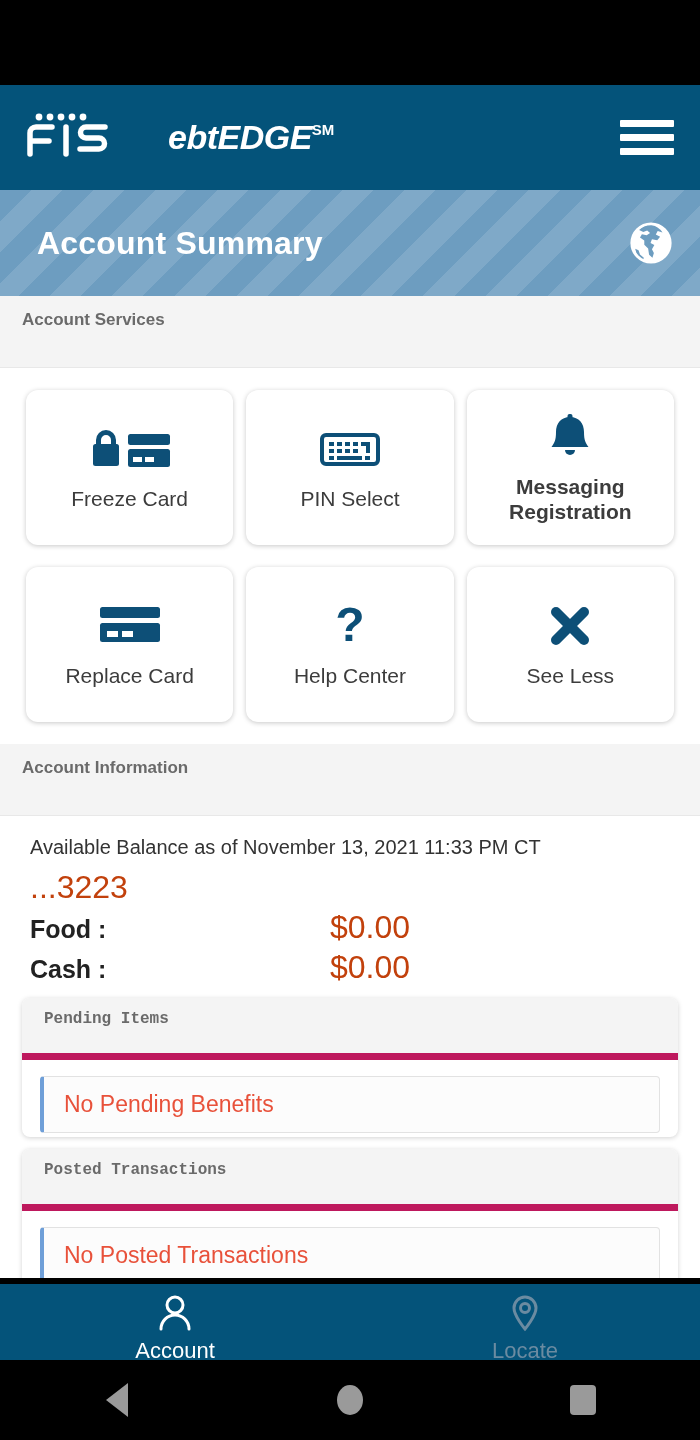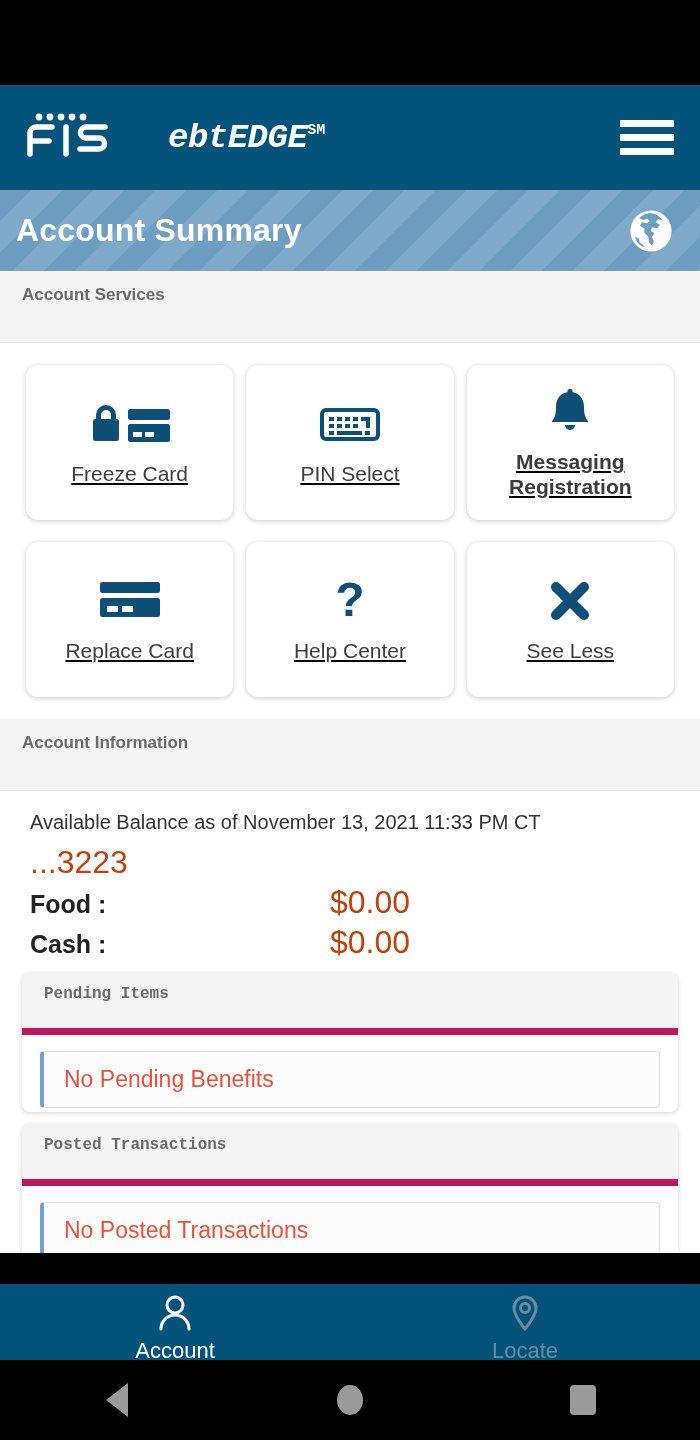--- a/index.html
+++ b/index.html
@@ -13,54 +13,54 @@
 
   
   .status-bar { height: 85px; background: #000; }
 
   
   .app-header {
     height: 105px; background: #04537a;
     display: flex; align-items: center; justify-content: space-between;
     padding: 0 26px 0 22px;
   }
-  .brand { display: flex; align-items: center; gap: 14px; font-family: Liberation Mono, monospace; }
+  .brand { display: flex; align-items: center; gap: 14px; }
   .fis-logo { position: relative; width: 132px; height: 56px; }
   .hamburger { display: flex; flex-direction: column; gap: 7px; width: 54px; cursor: pointer; }
   .hamburger span { display: block; height: 7px; background: #fff; border-radius: 1px; }
 
   
   .title-bar {
-    position: relative; height: 81px; overflow: hidden;
+    position: relative; height: 106px; overflow: hidden;
     background:
       repeating-linear-gradient(135deg,
         #6d9dc0 0px, #6d9dc0 22px,
         #7fa9c8 22px, #7fa9c8 44px);
     display: flex; align-items: center; justify-content: space-between;
-    padding: 0 26px 0 16px;
+    padding: 0 26px 0 37px;
   }
   .title-bar h1 {
     font-size: 32px; font-weight: bold; color: #fff; letter-spacing: 0.2px;
   }
   .globe { width: 46px; height: 46px; }
 
   
   .page { position: relative; background: #fff; height: 982px; overflow: hidden; }
 
   .section-band {
     background: #f4f4f4;
     border-bottom: 1px solid #e8e8e8;
     padding: 14px 22px 0 22px;
     height: 72px;
     font-weight: bold;
   }
   .section-band .label { font-size: 17px; color: #6a6a6a; }
 
   
-  .tile-wrap { padding: 22px 26px 0 26px; background: #fff; text-decoration: underline; }
+  .tile-wrap { padding: 22px 26px 0 26px; background: #fff; }
   .tile-row { display: flex; gap: 13px; margin-bottom: 22px; }
   .tile {
     flex: 1; background: #fff; border-radius: 12px;
     box-shadow: 0 1px 5px rgba(0,0,0,0.22);
     height: 155px;
     display: flex; flex-direction: column; align-items: center; justify-content: center;
     gap: 12px; cursor: pointer;
   }
   .tile .ico { height: 52px; display: flex; align-items: center; justify-content: center; }
   .tile .tlabel {

